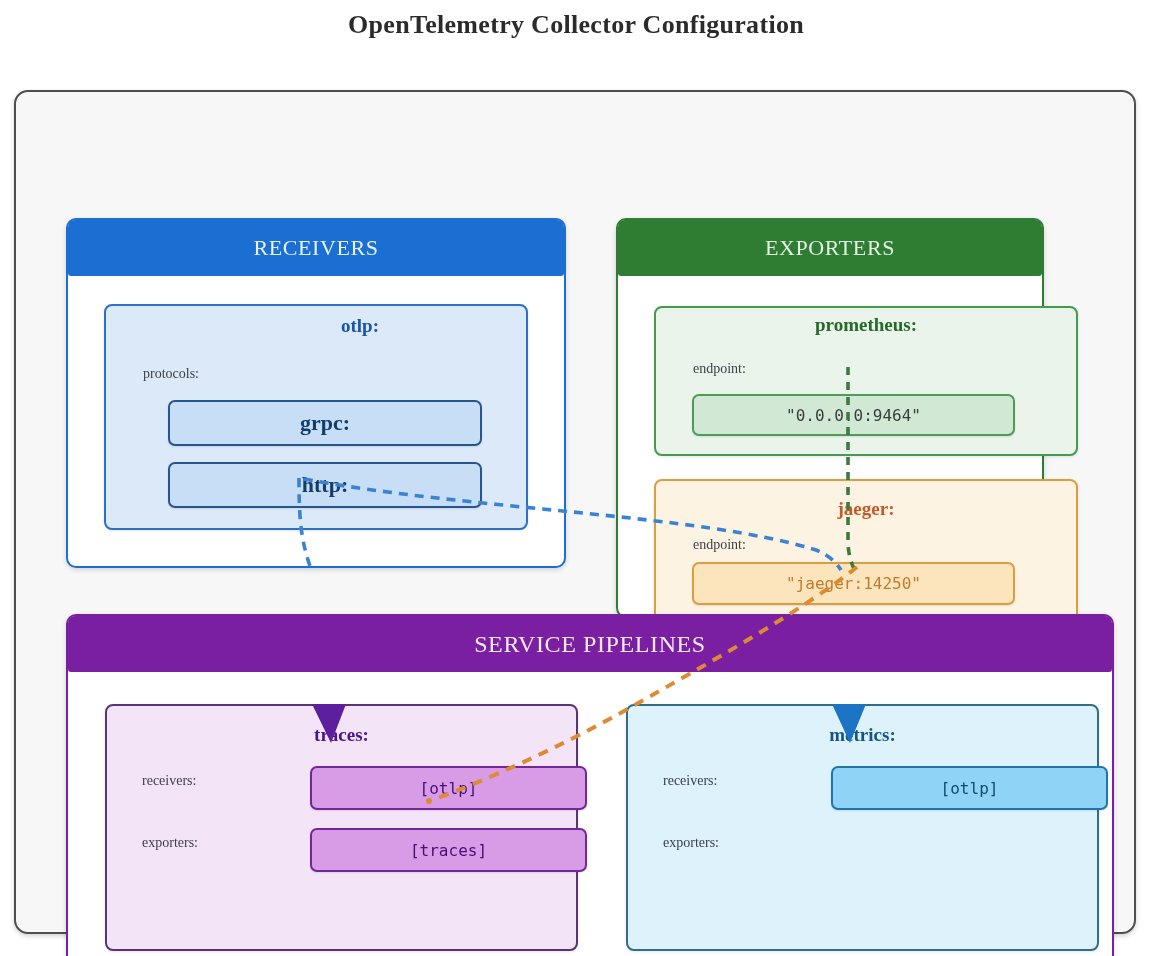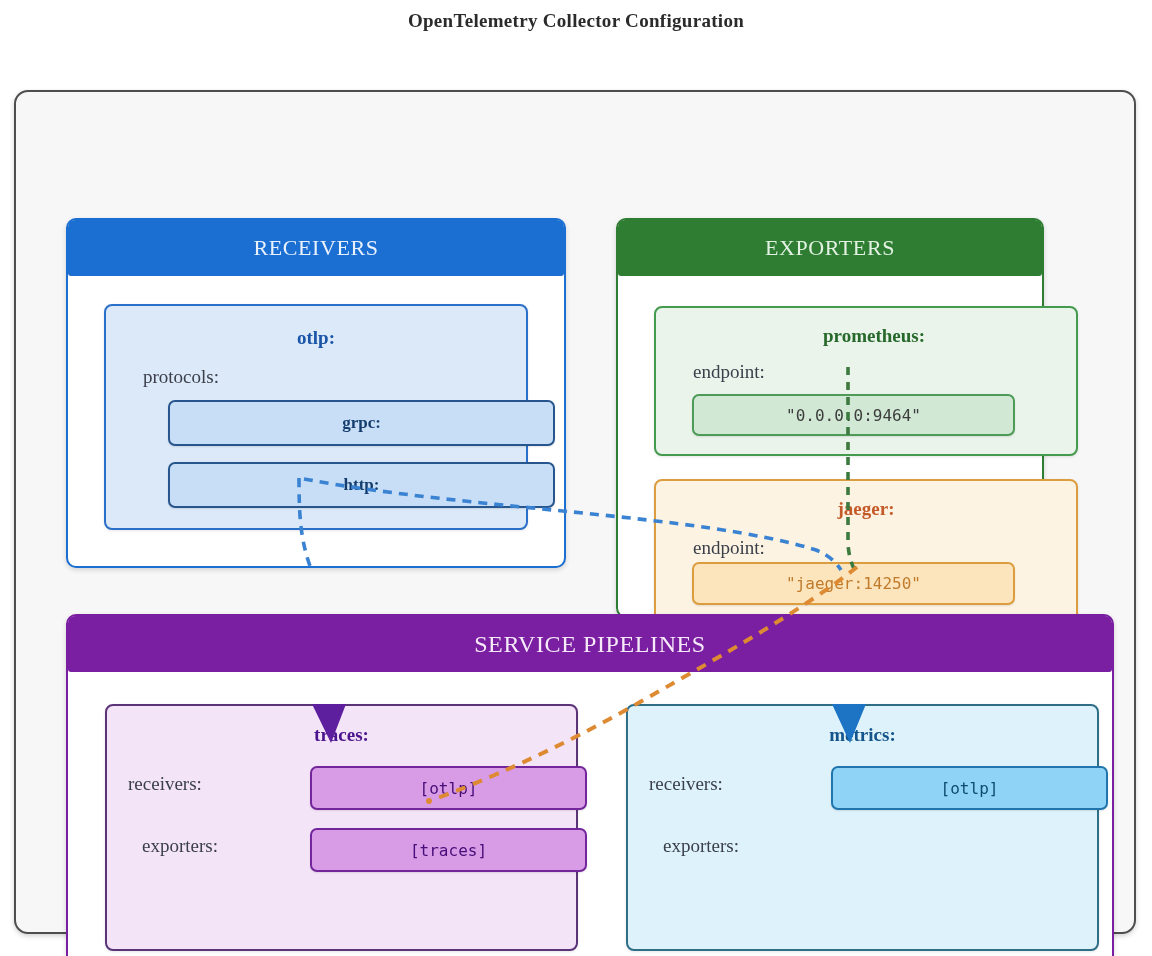--- a/index.html
+++ b/index.html
@@ -4,21 +4,21 @@
 <style>
   html,body{margin:0;padding:0;background:#ffffff;}
   body{
     width:1152px;height:956px;position:relative;overflow:hidden;
     font-family:"Liberation Serif","DejaVu Serif",serif;
   }
   .abs{position:absolute;}
   
   .page-title{
     left:0;top:10px;width:1152px;text-align:center;
-    font-size:19px;font-weight:bold;color:var(--title-text);
+    font-size:26px;font-weight:bold;color:var(--title-text);
     letter-spacing:0.3px;
   }
   
   .outer-panel{
     left:14px;top:90px;width:1122px;height:844px;box-sizing:border-box;
     background:var(--panel-bg);border:2px solid var(--panel-border);
     border-radius:14px;box-shadow:0 2px 5px rgba(0,0,0,0.18);
   }
   
   .section-box{
@@ -26,57 +26,57 @@
     box-shadow:0 2px 5px rgba(0,0,0,0.15);
   }
   .section-header{
     height:56px;display:flex;align-items:center;justify-content:center;
     border-radius:7px 7px 3px 3px;
     font-size:22px;font-weight:normal;letter-spacing:0.6px;
   }
   
   .node-box{box-sizing:border-box;border-radius:8px;box-shadow:0 1px 3px rgba(0,0,0,0.10);}
   .node-title{position:absolute;left:0;width:100%;text-align:center;font-weight:bold;font-size:19px;}
-  .field-label{position:absolute;font-size:19px;color:var(--label-text);text-align:center;}
+  .field-label{position:absolute;font-size:14px;color:var(--label-text);text-align:center;}
   .chip{
     position:absolute;box-sizing:border-box;border-radius:7px;
     display:flex;align-items:center;justify-content:center;
     font-family:"DejaVu Sans Mono","Liberation Mono",monospace;font-size:16px;
     box-shadow:0 1px 2px rgba(0,0,0,0.10);
   }
   
   .receivers-box{left:50px;top:126px;width:500px;height:350px;border:2.5px solid var(--receivers-accent);}
   .receivers-box .section-header{background:var(--receivers-accent);color:var(--receivers-header-text);}
   .otlp-box{position:absolute;left:36px;top:84px;width:424px;height:226px;background:var(--otlp-bg);border:2px solid var(--otlp-border);}
-  .otlp-title{top:21px;color:var(--otlp-title);}
+  .otlp-title{top:9px;color:var(--otlp-title);padding-left:44px;}
   .protocols-label{left:37px;top:60px;}
-  .proto-chip{left:62px;width:387px;height:46px;background:var(--proto-chip-bg);border:2px solid var(--proto-chip-border);
-    color:var(--proto-chip-text);font-family:"Liberation Serif",serif;font-weight:bold;font-size:17px;}
+  .proto-chip{left:62px;width:314px;height:46px;background:var(--proto-chip-bg);border:2px solid var(--proto-chip-border);
+    color:var(--proto-chip-text);font-family:"Liberation Serif",serif;font-weight:bold;font-size:22px;}
   .grpc-chip{top:94px;}
   .http-chip{top:156px;}
   
   .exporters-box{left:600px;top:126px;width:428px;height:400px;border:2.5px solid var(--exporters-accent);}
   .exporters-box .section-header{background:var(--exporters-accent);color:var(--exporters-header-text);}
   .prometheus-box{position:absolute;left:36px;top:86px;width:424px;height:150px;background:var(--prometheus-bg);border:2px solid var(--prometheus-border);}
-  .prometheus-title{top:17px;color:var(--prometheus-title);padding-left:8px;}
+  .prometheus-title{top:6px;color:var(--prometheus-title);}
   .prom-endpoint-label{left:37px;top:53px;}
   .prom-chip{left:36px;top:86px;width:323px;height:42px;background:var(--prom-chip-bg);border:2px solid var(--prom-chip-border);color:var(--prom-chip-text);}
   .jaeger-box{position:absolute;left:36px;top:259px;width:424px;height:152px;background:var(--jaeger-bg);border:2px solid var(--jaeger-border);}
   .jaeger-title{top:17px;color:var(--jaeger-title);}
   .jaeger-endpoint-label{left:37px;top:56px;}
   .jaeger-chip{left:36px;top:81px;width:323px;height:43px;background:var(--jaeger-chip-bg);border:2px solid var(--jaeger-border);color:var(--jaeger-chip-text);}
   
   .pipelines-box{left:50px;top:522px;width:1048px;height:380px;border:2.5px solid var(--pipelines-accent);}
   .pipelines-box .section-header{background:var(--pipelines-accent);color:var(--pipelines-header-text);font-size:24px;}
   .pipeline-node{position:absolute;top:88px;width:473px;height:247px;}
   .traces-box{left:37px;background:var(--traces-bg);border:2px solid var(--traces-border);}
   .traces-title{top:18px;color:var(--traces-title);}
   .metrics-box{left:558px;background:var(--metrics-bg);border:2px solid var(--metrics-border);}
   .metrics-title{top:18px;color:var(--metrics-title);}
-  .pipe-label-1{left:21px;top:67px;}
+  .pipe-label-1{left:35px;top:67px;}
   .pipe-label-2{left:35px;top:129px;}
   .pipe-chip{left:159px;width:277px;height:44px;margin-left:44px;}
   .pipe-chip-1{top:60px;}
   .pipe-chip-2{top:122px;}
   .traces-box .pipe-chip{background:var(--traces-chip-bg);border:2px solid var(--traces-chip-border);color:var(--traces-chip-text);}
   .metrics-box .pipe-chip{background:var(--metrics-chip-bg);border:2px solid var(--metrics-chip-border);color:var(--metrics-chip-text);}
   
   .overlay{left:0;top:0;width:1152px;height:956px;pointer-events:none;}
 </style>
 </head>

